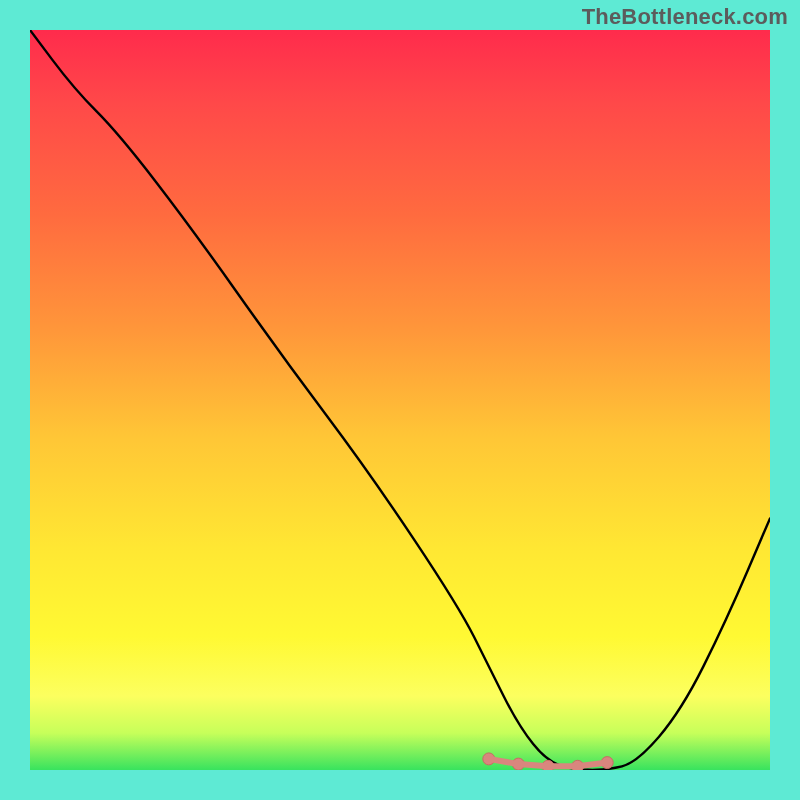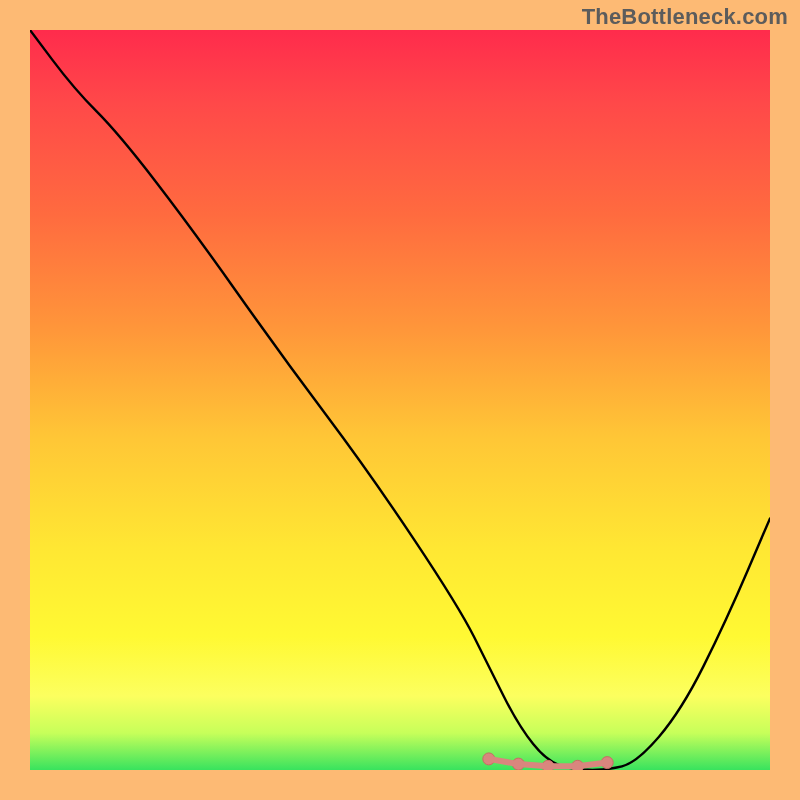--- a/index.html
+++ b/index.html
@@ -10,21 +10,21 @@
     background: #000;
     overflow: hidden;
     font-family: Arial, Helvetica, sans-serif;
   }
   .frame {
     position: absolute;
     top: 0;
     left: 0;
     width: 800px;
     height: 800px;
-    background: #fdba74;
+    background: #5eead4;
   }
   .plot-area {
     position: absolute;
     left: 30px;
     top: 30px;
     width: 740px;
     height: 740px;
     background: linear-gradient(
       to bottom,
       #ff2b4c 0%,

